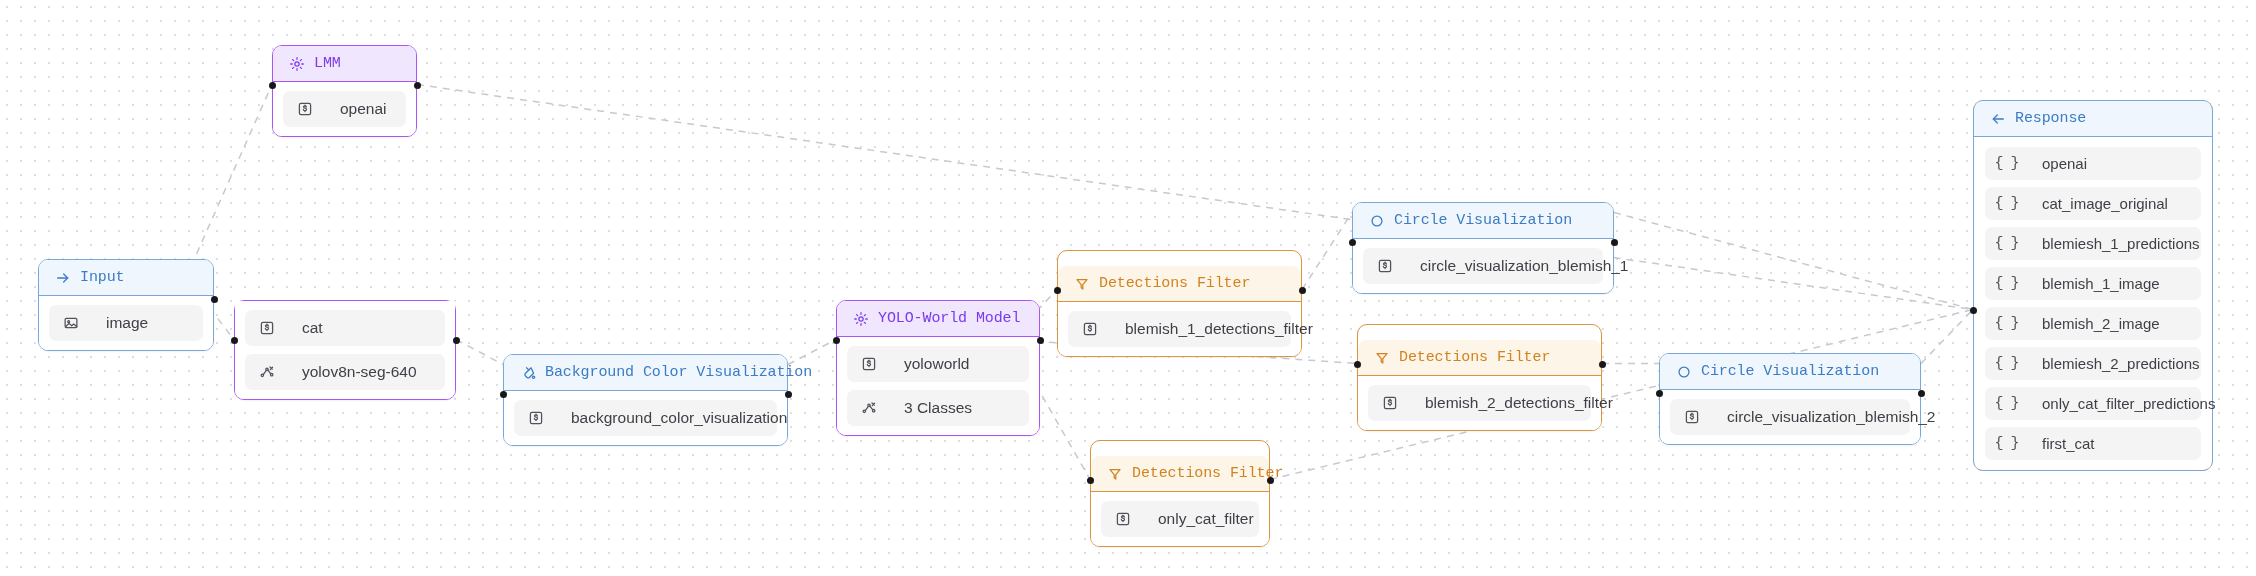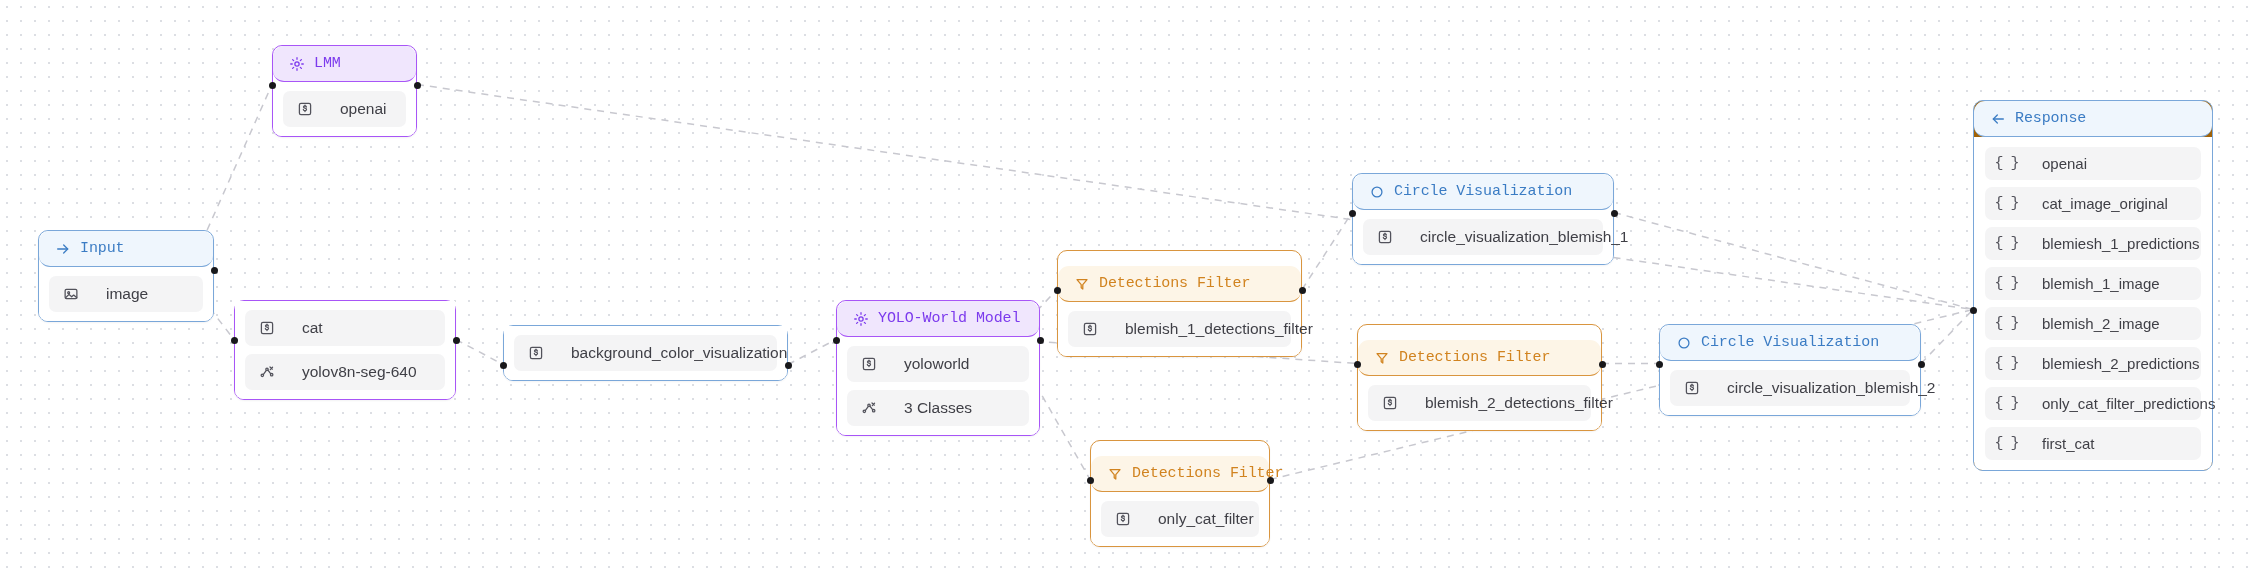--- a/index.html
+++ b/index.html
@@ -52,21 +52,20 @@
     align-items: center;
     gap: 9px;
     padding: 0 15px;
     border-top-left-radius: 8.4px;
     border-top-right-radius: 8.4px;
     border-bottom: 1.6px solid transparent;
     font-family: "Liberation Mono", monospace;
     font-size: 15px;
     letter-spacing: -0.1px;
     white-space: nowrap;
-    border-radius: 11px;
   }
 
   .node-body {
     background: #fff;
     padding: 9px 10px;
     display: flex;
     flex-direction: column;
     gap: 8px;
     border-bottom-left-radius: 8.4px;
     border-bottom-right-radius: 8.4px;
@@ -99,21 +98,21 @@
   .hicon {
     flex: 0 0 auto;
     width: 17px;
     height: 17px;
     display: flex;
     align-items: center;
     justify-content: center;
   }
 
   
-  .theme-blue  { border-color: #7aa7d9; }
+  .theme-blue  { border-color: #7aa7d9; margin-top: 29px; }
   .theme-blue  > .node-header { background: #eff6fd; color: #3b7cc4; border-bottom-color: #7aa7d9; }
   .theme-blue  > .node-header .hicon { color: #3b7cc4; }
 
   .theme-purple { border-color: #a855f7; }
   .theme-purple > .node-header { background: #f0e6fd; color: #7c3aed; border-bottom-color: #a855f7; }
   .theme-purple > .node-header .hicon { color: #7c3aed; }
 
   .theme-amber { border-color: #d9953f; }
   .theme-amber > .node-header { background: #fdf5e7; color: #d1831f; border-bottom-color: #d9953f; margin-top: 15px; }
   .theme-amber > .node-header .hicon { color: #d1831f; }
@@ -246,20 +245,30 @@
                 <path d="M16.5 4.5l3.5 3.2M20.3 4.8l-3.3 3.4"></path>
               </svg>
             </span>
             <span>yolov8n-seg-640</span>
           </div>
         </div>
         <div class="port left"></div>
         <div class="port right"></div>
       </div>
       <div class="node theme-blue" style="left: 503px; top: 325px; width: 285px;">
+        <div class="node-header">
+          <span class="hicon">
+            <svg width="16" height="16" viewBox="0 0 24 24" fill="none" stroke="currentColor" stroke-width="1.9" stroke-linecap="round" stroke-linejoin="round">
+              <path d="M16.5 4.2 8 12.7a2.4 2.4 0 0 0 0 3.4l2.6 2.6a2.4 2.4 0 0 0 3.4 0l6.4-6.4z"></path>
+              <path d="M13.2 7.5 9.6 3.9"></path>
+              <circle cx="20.4" cy="18.4" r="1.7"></circle>
+            </svg>
+          </span>
+          <span>Background Color Visualization</span>
+        </div>
         <div class="node-body">
           <div class="field">
             <span class="ficon">
               <svg width="16" height="16" viewBox="0 0 24 24" fill="none" stroke="currentColor" stroke-width="1.9" stroke-linecap="round" stroke-linejoin="round">
                 <rect x="3.6" y="3.6" width="16.8" height="16.8" rx="2.4"></rect>
                 <path d="M14.1 9.1c0-1-1-1.7-2.2-1.7s-2.2.7-2.2 1.6c0 2.3 4.6 1.1 4.6 3.6 0 1-1 1.8-2.4 1.8s-2.4-.8-2.4-1.8"></path>
                 <path d="M12 6.2v1.3M12 14.5v1.4"></path>
               </svg>
             </span>
             <span>background_color_visualization</span>

